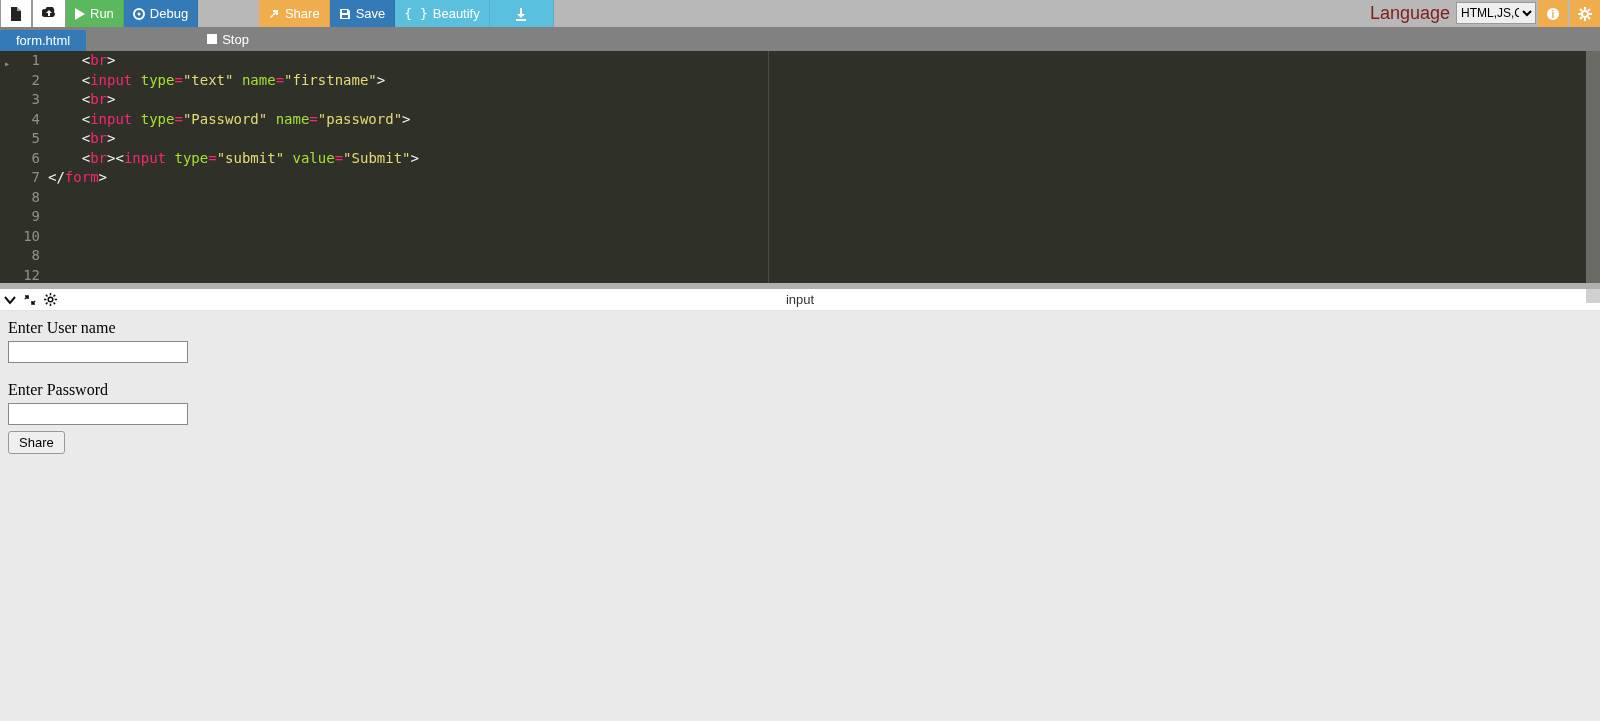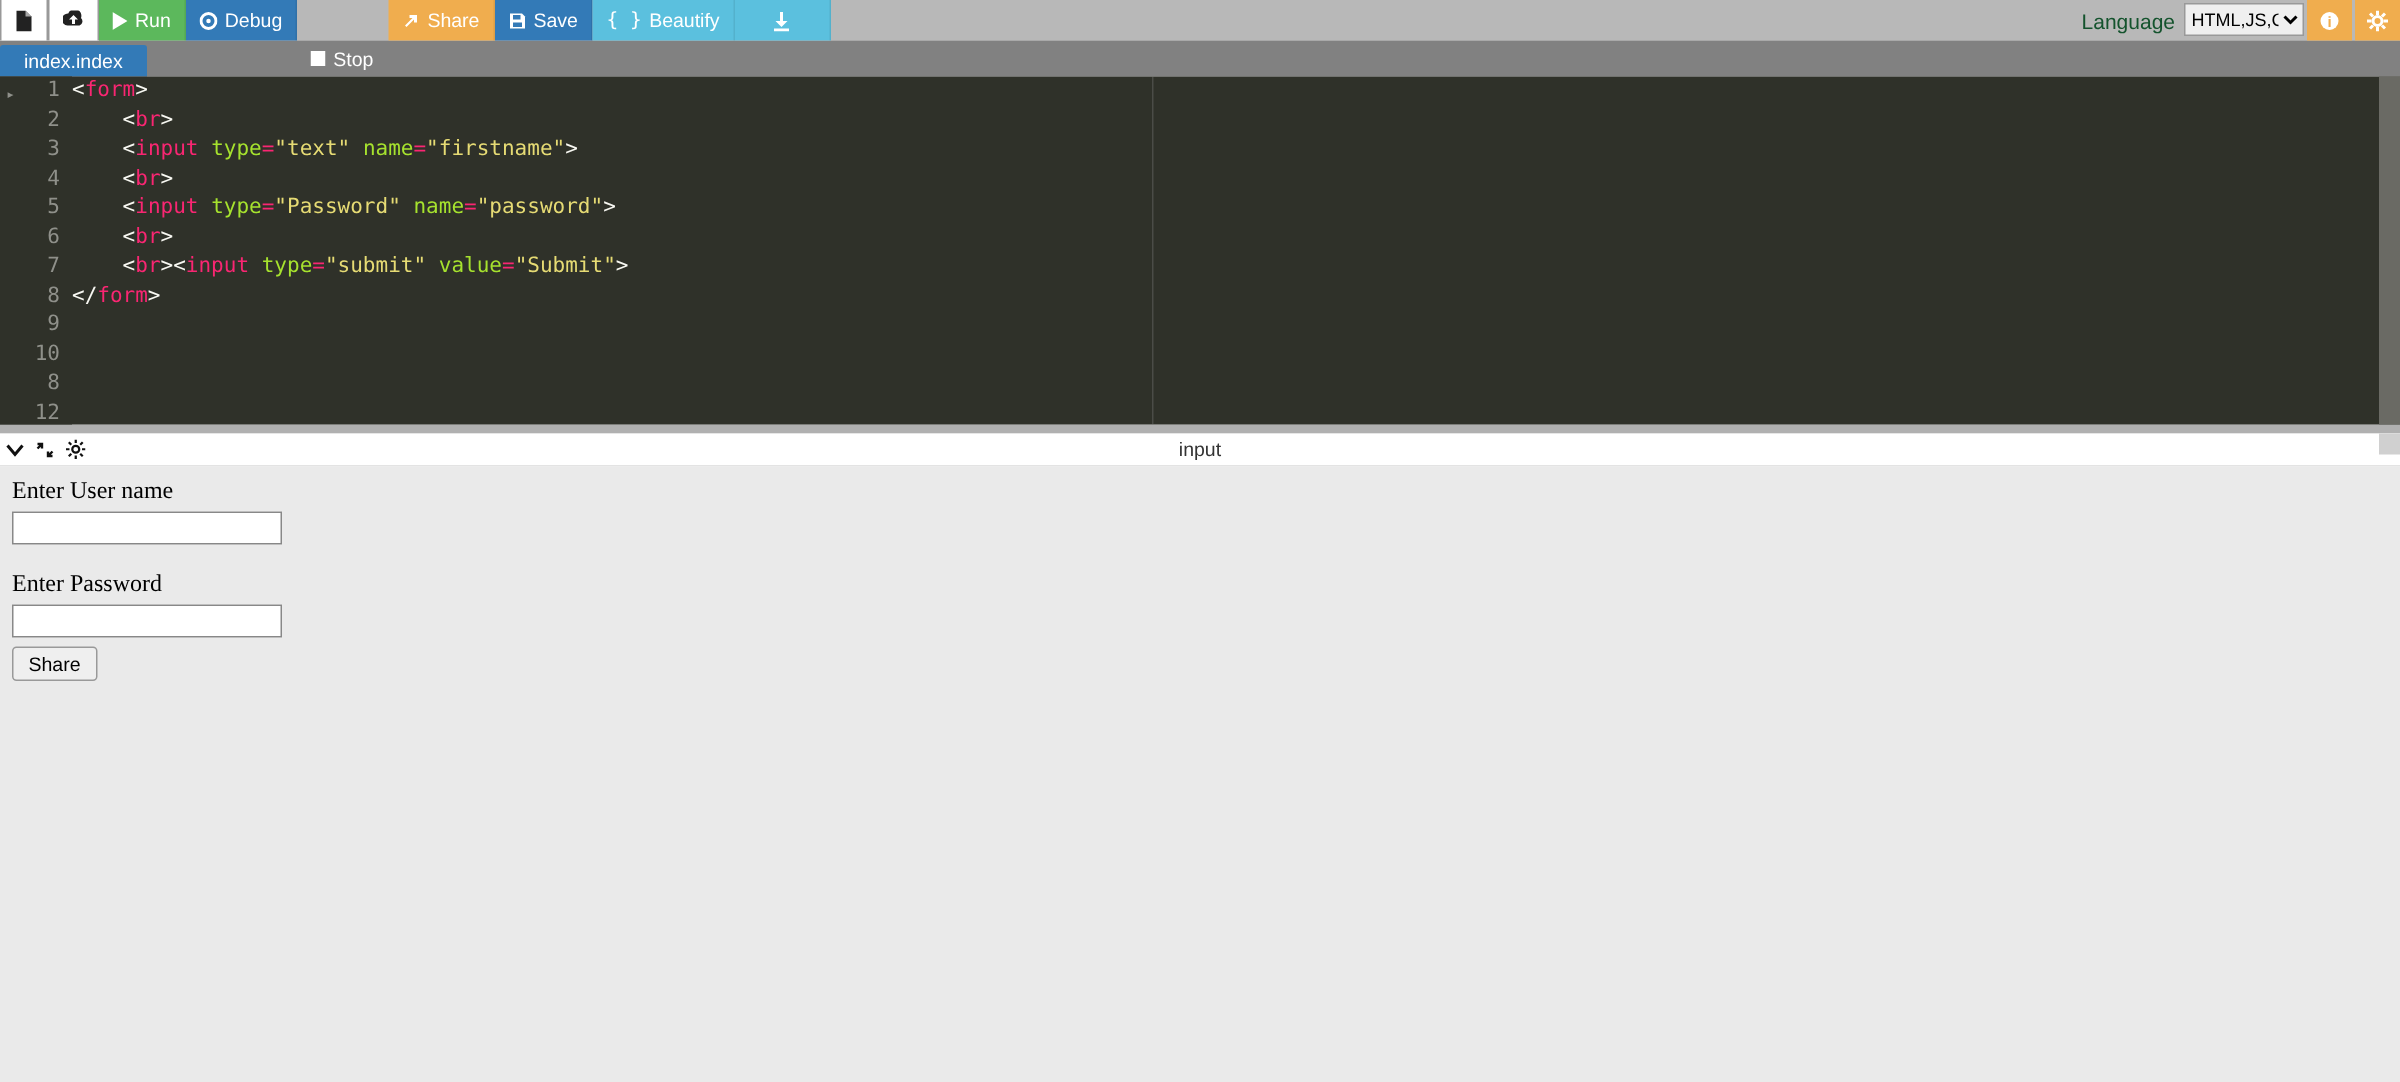--- a/index.html
+++ b/index.html
@@ -8,21 +8,21 @@
   .tbtn { display:flex; align-items:center; padding:0 9px; cursor:pointer; border-right:1px solid rgba(0,0,0,0.08); white-space:nowrap; }
   .tbtn svg { margin-right:5px; }
   .tbtn.noicon svg{margin:0;}
   .white { background:#fff; color:#222; border:1px solid #999; border-top:none; border-bottom:none;}
   .green { background:#5cb85c; }
   .blue  { background:#337ab7; }
   .red   { background:#d9534f;margin-top:39px; }
   .orange{ background:#f0ad4e; }
   .sky   { background:#5bc0de; }
   .spacer{ flex:1; }
-  .lang-label{ display:flex; align-items:center; padding:0 6px; color:#14532d; font-size:14px;}
+  .lang-label{ display:flex; align-items:center; padding:0 6px; color:#7f1d1d; font-size:18px;}
   .lang-select{ height:22px; margin-top:2px; font-size:12px; width:80px; border:1px solid #999;}
   .iconbtn{ width:30px; display:flex; align-items:center; justify-content:center; background:#f0ad4e; color:#fff; cursor:pointer; margin-left:2px;}
   
   .tabbar{ height:24px; background:#818181; display:flex; align-items:flex-end; }
   .tab{ background:#337ab7; color:#fff; padding:3px 16px; font-size:13px; border-top-left-radius:2px; border-top-right-radius:2px; cursor:pointer; }
   
   .editor{ height:232px; background:#2F3129; display:flex; font-family:"Menlo","Consolas","DejaVu Sans Mono",monospace; font-size:14px; line-height:19.5px; position:relative; }
   .gutter{ width:48px; background:#2F3129; color:#8F908A; text-align:right; padding:0 8px 0 0; user-select:none; }
   .gutter .ln{ height:19.5px; position:relative;}
   .gutter .fold{ position:absolute; left:4px; top:3px; color:#8F908A; font-size:10px;}
@@ -129,41 +129,40 @@
           <line x1="2" y1="2" x2="4" y2="4"></line>
           <line x1="10" y1="10" x2="12" y2="12"></line>
           <line x1="2" y1="12" x2="4" y2="10"></line>
           <line x1="10" y1="4" x2="12" y2="2"></line>
         </g>
       </svg>
   </div>
 </div>
 
 <div class="tabbar">
-  <div class="tab">index.index</div>
+  <div class="tab">form.html</div>
 </div>
 
 <div class="editor">
   <div class="gutter">
     <div class="ln"><span class="fold">▸</span>1</div>
     <div class="ln">2</div>
       <div class="ln">3</div>
       <div class="ln">4</div>
       <div class="ln">5</div>
       <div class="ln">6</div>
       <div class="ln">7</div>
       <div class="ln">8</div>
       <div class="ln">9</div>
       <div class="ln">10</div>
       <div class="ln">8</div>
       <div class="ln">12</div>
   </div>
   <div class="code">
     <div class="ruler"></div>
-    <div class="row"><span class="punct">&lt;</span><span class="tag">form</span><span class="punct">&gt;</span></div>
     <div class="row">    <span class="punct">&lt;</span><span class="tag">br</span><span class="punct">&gt;</span></div>
     <div class="row">    <span class="punct">&lt;</span><span class="tag">input</span> <span class="attr">type</span><span class="op">=</span><span class="str">"text"</span> <span class="attr">name</span><span class="op">=</span><span class="str">"firstname"</span><span class="punct">&gt;</span></div>
     <div class="row">    <span class="punct">&lt;</span><span class="tag">br</span><span class="punct">&gt;</span></div>
     <div class="row">    <span class="punct">&lt;</span><span class="tag">input</span> <span class="attr">type</span><span class="op">=</span><span class="str">"Password"</span> <span class="attr">name</span><span class="op">=</span><span class="str">"password"</span><span class="punct">&gt;</span></div>
     <div class="row">    <span class="punct">&lt;</span><span class="tag">br</span><span class="punct">&gt;</span></div>
     <div class="row">    <span class="punct">&lt;</span><span class="tag">br</span><span class="punct">&gt;&lt;</span><span class="tag">input</span> <span class="attr">type</span><span class="op">=</span><span class="str">"submit"</span> <span class="attr">value</span><span class="op">=</span><span class="str">"Submit"</span><span class="punct">&gt;</span></div>
     <div class="row"><span class="punct">&lt;/</span><span class="tag">form</span><span class="punct">&gt;</span></div>
     <div class="row"></div>
   </div>
   <div class="escroll"></div>

